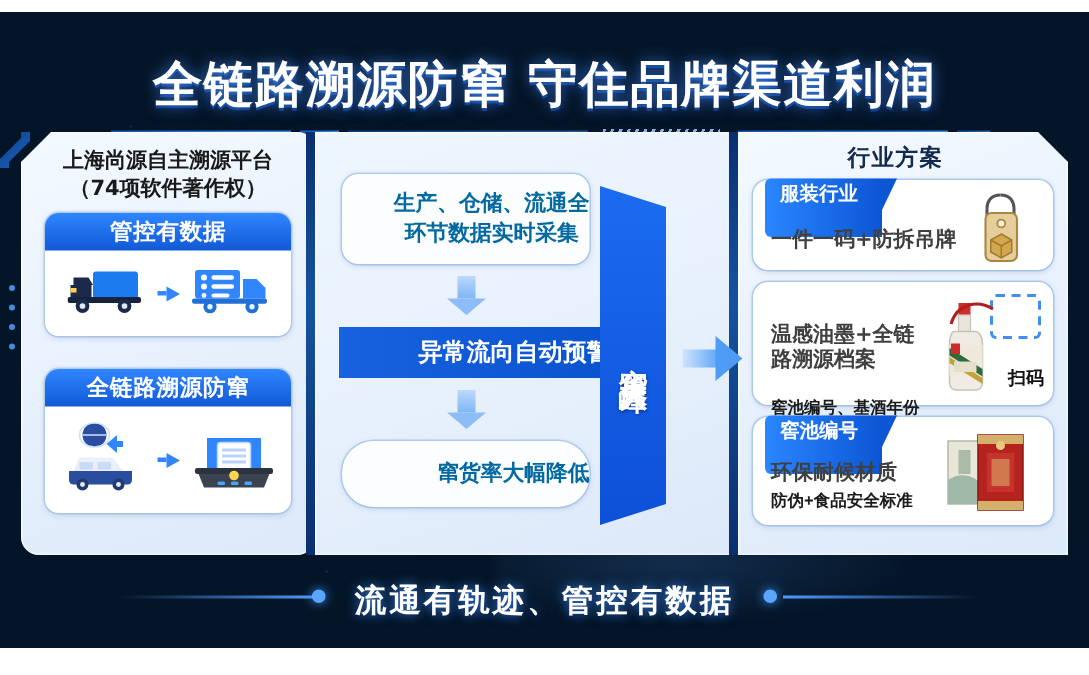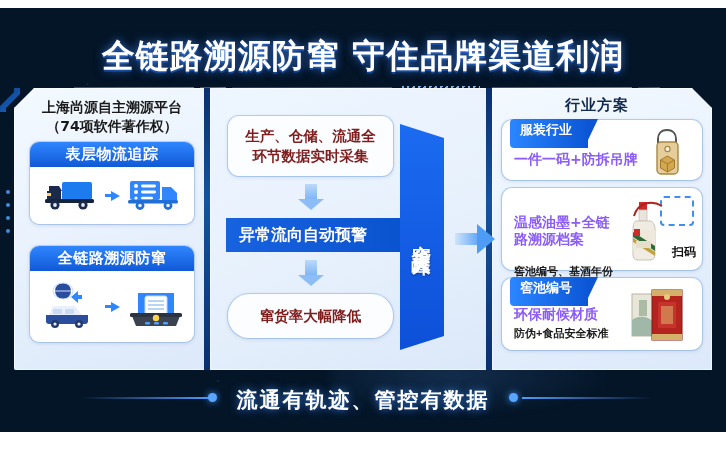--- a/index.html
+++ b/index.html
@@ -53,21 +53,21 @@
   
   .board{position:absolute;left:14px;top:88px;width:698px;height:282px;}
   .panel{
     position:absolute;top:0;height:282px;
     background:linear-gradient(160deg,#f3f9ff 0%,#e9f2fd 45%,#dce9fa 100%);
     box-shadow:0 0 0 1px rgba(255,255,255,.55) inset;
   }
   .panel-left{
     left:0;width:196px;
     clip-path:polygon(20px 0, 196px 0, 196px 282px, 0 282px, 0 20px);
-    border-radius:2px;
+    border-radius:12px;
   }
   .panel-mid{
     left:196px;width:282px;
     background:linear-gradient(160deg,#eef6ff 0%,#e6f0fc 60%,#dbe8f9 100%);
   }
   .panel-right{
     left:478px;width:220px;
     clip-path:polygon(0 0, 200px 0, 220px 20px, 220px 282px, 0 282px);
   }
   .panel-edge{
@@ -101,22 +101,22 @@
     font-family:"DejaVu Sans","Liberation Sans",sans-serif;
   }
   .card-bd{display:flex;align-items:center;justify-content:center;gap:8px;height:calc(100% - 25px);}
   .arrow-sm{width:0;height:0;border-left:9px solid #2f86ff;border-top:5px solid transparent;border-bottom:5px solid transparent;}
   .arrow-sm-tail{width:6px;height:3px;background:#2f86ff;}
   .arrow-wrap{display:flex;align-items:center;}
   
   .mbox{
     position:absolute;background:#fbfdff;border-radius:11px;
     box-shadow:0 1px 4px rgba(20,60,120,.16),0 0 0 1px rgba(175,205,245,.85);
-    display:flex;align-items:center;justify-content:center;text-align:center;
-    color:#7f1d1d;font-weight:bold;font-size:14.5px;line-height:20px;
+    display:flex;align-items:center;justify-content:flex-end;text-align:center;
+    color:#0369a1;font-weight:bold;font-size:14.5px;line-height:20px;
     font-family:"DejaVu Sans","Liberation Sans",sans-serif;
   }
   .mband{
     position:absolute;color:#fff;font-weight:bold;font-size:16px;
     display:flex;align-items:center;padding-left:13px;
     background:linear-gradient(90deg,#1762df,#0a53cf);
     font-family:"DejaVu Sans","Liberation Sans",sans-serif;
   }
   .mband .head{
     position:absolute;right:-22px;top:0;width:0;height:0;
@@ -149,31 +149,31 @@
     position:absolute;left:0;top:8px;width:210px;text-align:center;
     font-size:15px;font-weight:bold;color:#122a4d;letter-spacing:1px;
     font-family:"DejaVu Sans","Liberation Sans",sans-serif;
   }
   .rcard{
     position:absolute;background:#ffffff;border-radius:10px;
     box-shadow:0 1px 4px rgba(20,60,120,.16),0 0 0 1px rgba(175,205,245,.9);
   }
   .rtag{
     position:absolute;left:8px;top:-1px;height:21px;line-height:21px;color:#fff;
-    font-size:13px;font-weight:bold;padding:0 16px 8px 10px;
+    font-size:13px;font-weight:bold;padding:0 16px 18px 10px;
     background:linear-gradient(90deg,#2a86ff,#0c56d6);
     border-radius:4px 0 0 4px;
     font-family:"DejaVu Sans","Liberation Sans",sans-serif;
   }
   .rtag:after{
     content:"";position:absolute;right:-10px;top:0;width:0;height:0;
     border-top:21px solid #0c56d6;border-right:10px solid transparent;
   }
   .rtxt{
-    position:absolute;left:12px;color:#8b5cf6;font-weight:bold;
+    position:absolute;left:12px;color:#404040;font-weight:bold;
     font-family:"DejaVu Sans","Liberation Sans",sans-serif;
   }
   .rsub{position:absolute;left:12px;color:#1b1b1b;font-weight:bold;font-size:11px;}
   .scan-label{position:absolute;font-size:12px;font-weight:bold;color:#111;margin-left:32px;}
   .dash-box{
     position:absolute;width:30px;height:26px;border:2px dashed #3f8ef0;border-radius:4px;
   }
   
   .footer{
     position:absolute;left:0;top:386px;width:726px;text-align:center;
@@ -217,21 +217,21 @@
 
   <div class="board">
 
     <div class="panel panel-left">
       <div class="lp-title">
         <div>上海尚源自主溯源平台</div>
         <div>（74项软件著作权）</div>
       </div>
 
       <div class="card" style="left:16px;top:54px;width:164px;height:82px;">
-        <div class="card-hd">表层物流追踪</div>
+        <div class="card-hd">管控有数据</div>
         <div class="card-bd">
 
           <span>
             <svg width="52" height="34" viewBox="0 0 52 34">
               <rect x="17" y="5" width="30" height="18" rx="2" fill="#1d7bf0"></rect>
               <path d="M2 14 h14 v9 H2z" fill="#1b2a4a"></path>
               <path d="M4 9 h10 l3 5 H4z" fill="#1b2a4a"></path>
               <rect x="0" y="22" width="49" height="4" rx="1.5" fill="#16233d"></rect>
               <circle cx="10" cy="28" r="4.6" fill="#1b2a4a"></circle>
                 <circle cx="10" cy="28" r="1.9" fill="#dfe8f5"></circle>
@@ -317,21 +317,21 @@
         <div>生产、仓储、流通全</div>
         <div>环节数据实时采集</div>
       </div>
     </div>
 
     <div class="down-arrow" style="left:284px;top:96px;">
       <div class="stem" style="height:15px;"></div>
       <div class="tip"></div>
     </div>
 
-    <div class="mband" style="left:212px;top:130px;width:168px;height:34px;">
+    <div class="mband" style="left:212px;top:130px;width:168px;height:34px;justify-content:flex-end;">
       <span>异常流向自动预警</span>
       <span class="head"></span>
     </div>
 
     <div class="down-arrow" style="left:284px;top:172px;">
       <div class="stem" style="height:15px;"></div>
       <div class="tip"></div>
     </div>
 
     <div class="mbox" style="left:214px;top:206px;width:165px;height:44px;border-radius:21px;">

